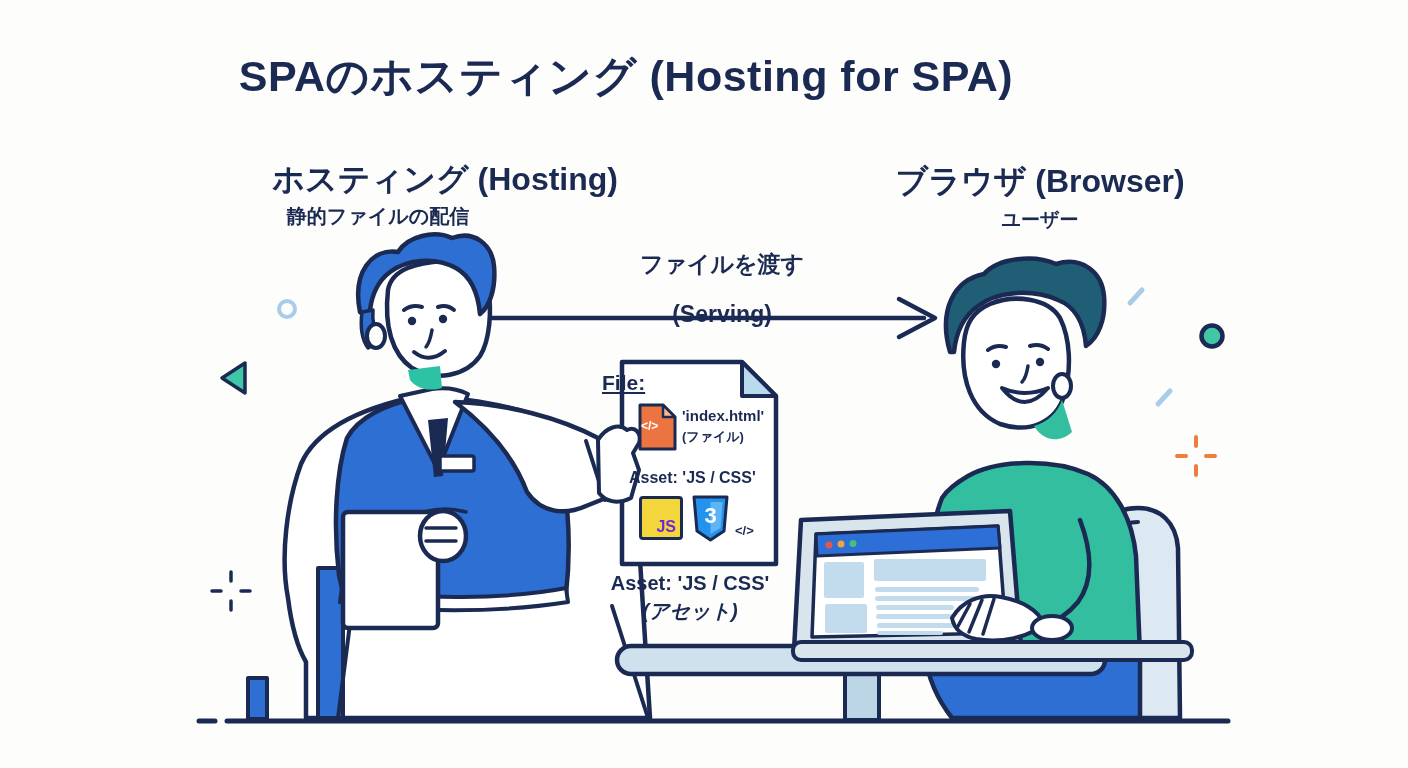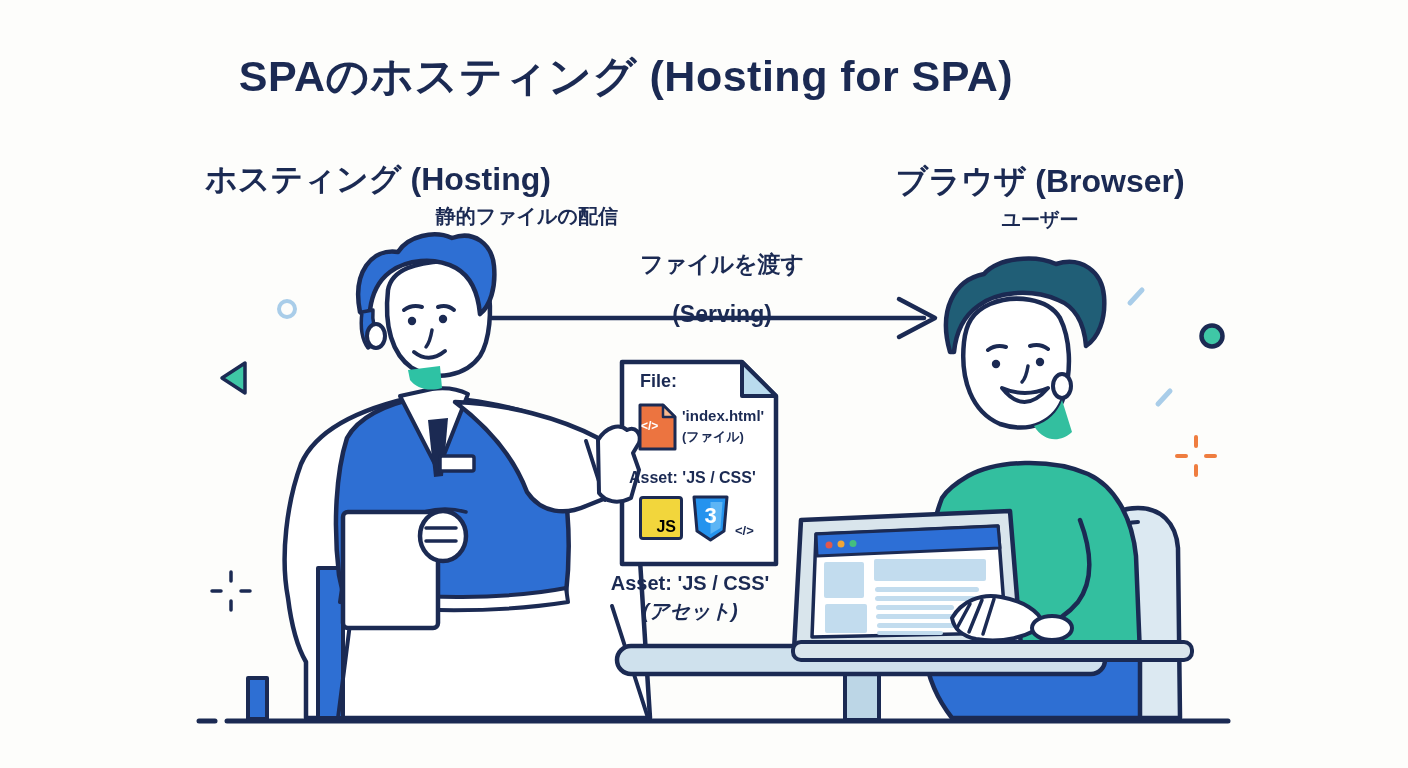--- a/index.html
+++ b/index.html
@@ -6,43 +6,43 @@
   #stage{
     position:relative;width:1408px;height:768px;overflow:hidden;
     background:#fdfdfb;
     font-family:"Liberation Sans","DejaVu Sans",sans-serif;
     color:#1b2a53;
   }
   #scene{position:absolute;left:0;top:0;z-index:1;}
   .t{position:absolute;z-index:2;color:#1b2a53;font-weight:700;white-space:nowrap;}
   .ctr{text-align:center;}
   .title{left:0;top:48px;width:1252px;font-size:43px;letter-spacing:0.5px;}
-  .h-left{left:138px;top:158px;width:480px;font-size:32px;}
-  .h-left-sub{left:138px;top:203px;width:480px;font-size:20px;text-align:right;}
+  .h-left{left:138px;top:158px;width:480px;font-size:32px;text-align:right;}
+  .h-left-sub{left:138px;top:203px;width:480px;font-size:20px;}
   .h-right{left:840px;top:160px;width:400px;font-size:32px;}
   .h-right-sub{left:840px;top:207px;width:400px;font-size:19px;}
   .arrow-ja{left:572px;top:249px;width:300px;font-size:23px;}
   .arrow-en{left:572px;top:279px;width:300px;font-size:23px;margin-top:22px;}
   .cap1{left:540px;top:572px;width:300px;font-size:20px;}
   .cap2{left:540px;top:598px;width:300px;font-size:20px;font-style:italic;}
 
   
-  .card-file-label{left:640px;top:371px;font-size:18px;}
+  .card-file-label{left:602px;top:371px;font-size:21px;text-decoration:underline;}
   .card-filename{left:682px;top:407px;font-size:15px;}
   .card-filenote{left:682px;top:428px;font-size:13px;}
   .card-asset-label{left:629px;top:469px;font-size:16px;}
   .card-code-glyph{left:735px;top:523px;font-size:13px;}
 
   .icon-box{position:absolute;z-index:2;box-sizing:border-box;}
   .file-icon{left:637px;top:402px;width:41px;height:50px;}
   .file-icon .glyph{position:absolute;left:4px;top:17px;width:100%;
     color:#ffffff;font-weight:700;font-size:12px;}
   .js-icon{left:639px;top:496px;width:44px;height:44px;background:#f2d63c;
     border:3px solid #1b2a53;border-radius:4px;}
-  .js-icon .glyph{position:absolute;right:4px;bottom:1px;color:#000000;
+  .js-icon .glyph{position:absolute;right:4px;bottom:1px;color:#6d28d9;
     font-weight:700;font-size:16px;}
   .css-icon{left:691px;top:494px;width:39px;height:49px;}
   .css-icon .glyph{position:absolute;left:0;top:9px;width:100%;text-align:center;
     color:#ffffff;font-weight:700;font-size:22px;}
 </style>
 </head>
 <body>
 
 <div id="stage">
 

